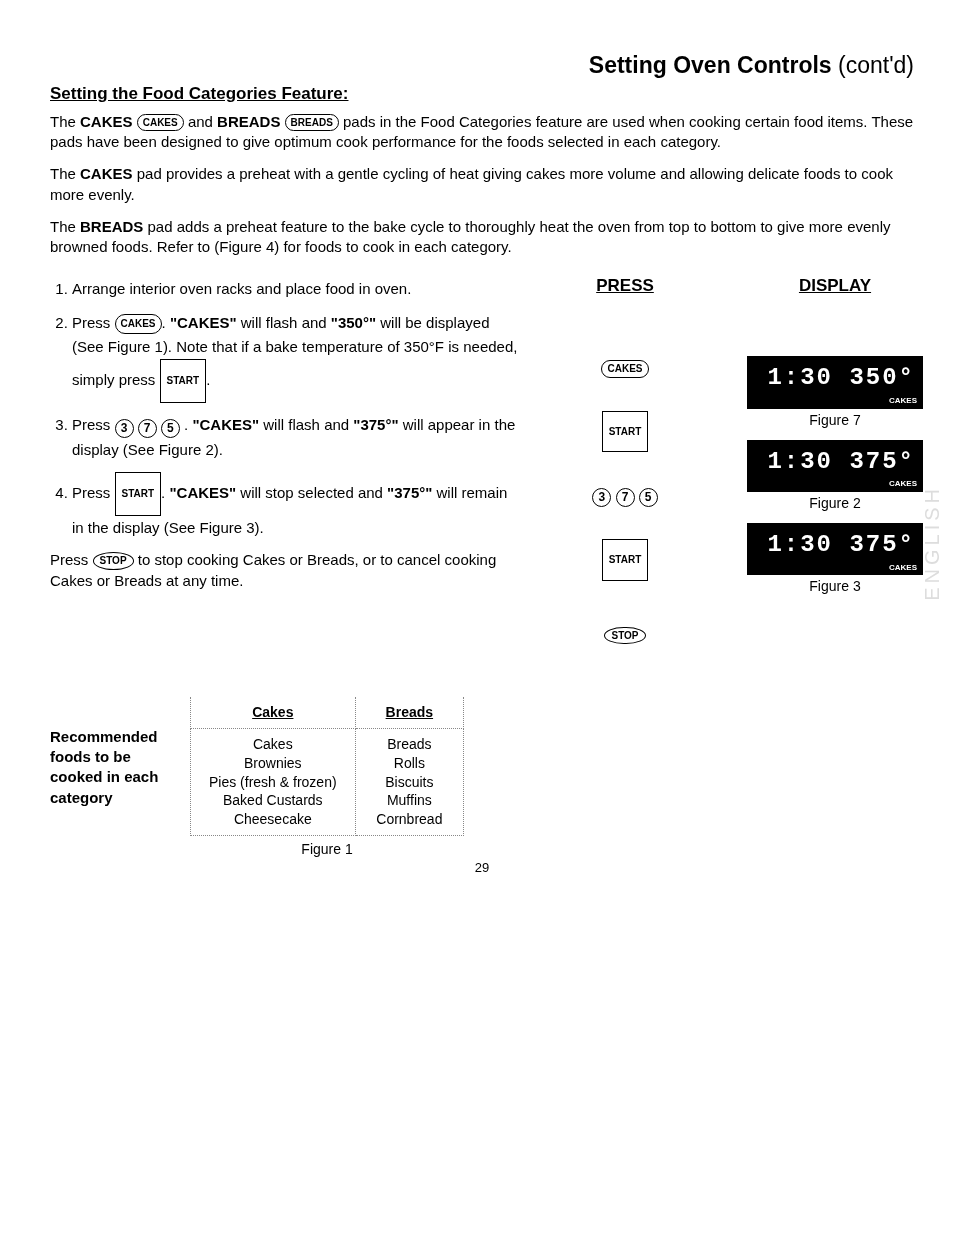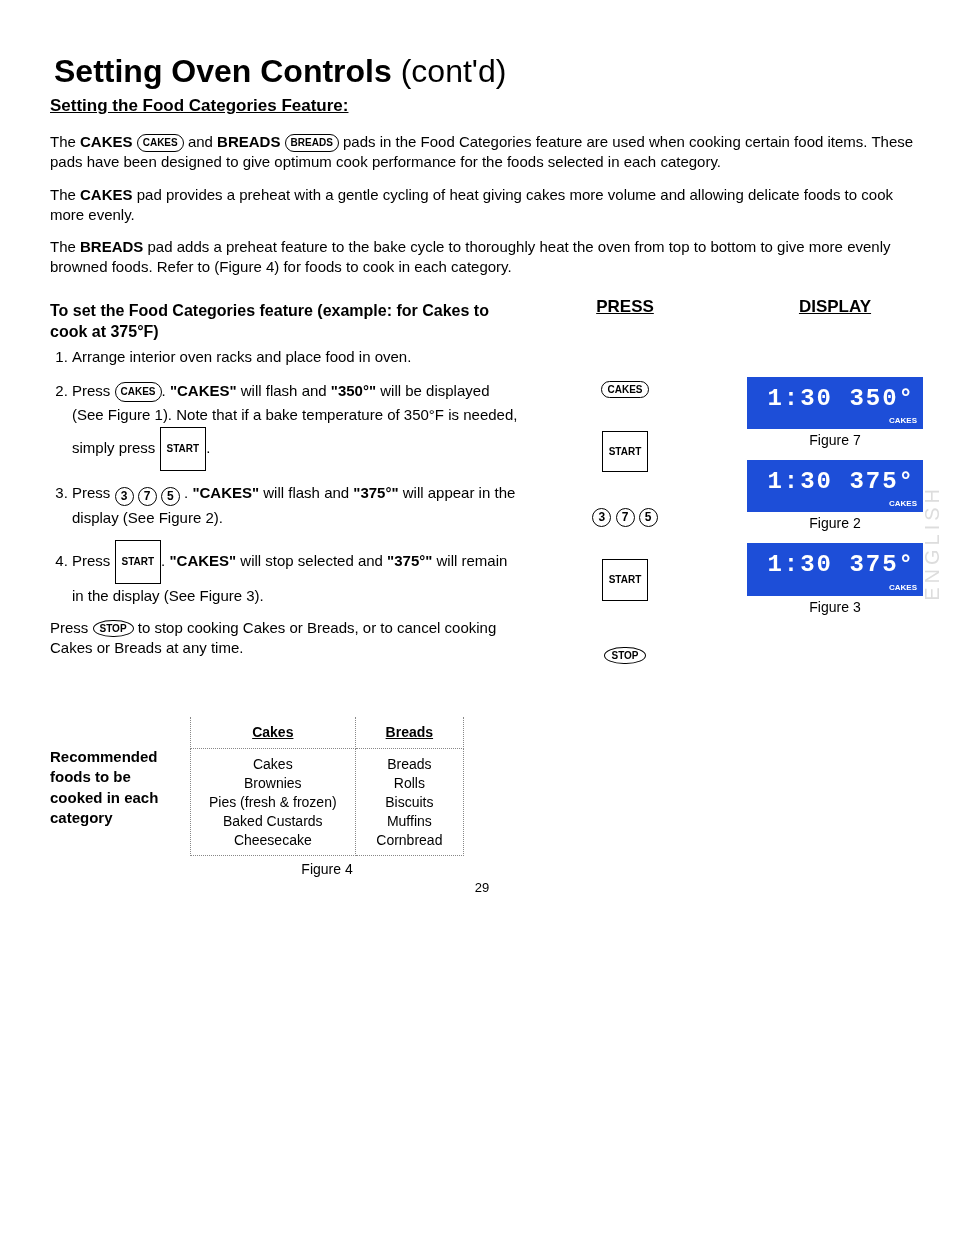--- a/index.html
+++ b/index.html
@@ -5,28 +5,29 @@
   body {
     font-family: Arial, Helvetica, sans-serif;
     font-size: 15px;
     color: #000;
     margin: 0;
     padding: 50px 40px 30px 50px;
     width: 864px;
     line-height: 1.35;
   }
   h1 {
-    font-size: 32px;
-    margin: 0 0 2px 4px;
-    font-weight: bold;
+    font-size: 23px;
+    margin: 0 0 2px 12px;
+    font-weight: bold;
+    text-align: right;
   }
   h1 .cont { font-weight: normal; }
   h2 {
     font-size: 17px;
-    margin: 0 0 14px 0;
+    margin: 0 0 6px 0;
     text-decoration: underline;
     font-weight: bold;
   }
   p { margin: 0 0 12px 0; }
   .bold { font-weight: bold; }
   .pad {
     display: inline-block;
     border: 1.5px solid #000;
     border-radius: 50%;
     font-size: 10px;
@@ -79,21 +80,21 @@
   ol { margin: 2px 0 10px 0; padding-left: 22px; }
   ol li { margin-bottom: 10px; line-height: 1.6; }
   .press-col { text-align: center; }
   .press-col > div { margin-bottom: 32px; }
   .press-col .row1 { margin-top: 60px; }
   .press-col .row3 { margin-top: 12px; }
   .press-col .row4 { margin-top: 18px; }
   .press-col .row5 { margin-top: 44px; }
   .display-col { text-align: center; }
   .lcd {
-    background: #1d4ed8;
+    background: #000000;
     color: #fff;
     font-family: "Courier New", monospace;
     font-weight: bold;
     font-size: 24px;
     letter-spacing: 2px;
     padding: 6px 8px 14px 8px;
     margin: 0 auto 2px auto;
     width: 160px;
     position: relative;
     text-align: right;
@@ -162,21 +163,20 @@
 <p>
   <span>The </span><span class="bold">CAKES</span><span> pad provides a preheat with a gentle cycling of heat giving cakes more volume and allowing delicate foods to cook more evenly.</span>
 </p>
 
 <p>
   <span>The </span><span class="bold">BREADS</span><span> pad adds a preheat feature to the bake cycle to thoroughly heat the oven from top to bottom to give more evenly browned foods. Refer to (Figure 4) for foods to cook in each category.</span>
 </p>
 
 <div class="columns">
   <div>
-    <div class="subhead">To set the Food Categories feature (example: for Cakes to cook at 375°F)</div>
     <ol>
       <li>Arrange interior oven racks and place food in oven.</li>
       <li>
         <span>Press </span><span class="pad wide">CAKES</span><span>. </span><span class="bold">"CAKES"</span><span> will flash and </span><span class="bold">"350°"</span><span> will be displayed (See Figure 1). Note that if a bake temperature of 350°F is needed, simply press </span><span class="diamond">START</span><span>.</span>
       </li>
       <li>
         <span>Press </span><span class="circle-num">3</span> <span class="circle-num">7</span> <span class="circle-num">5</span><span> . </span><span class="bold">"CAKES"</span><span> will flash and </span><span class="bold">"375°"</span><span> will appear in the display (See Figure 2).</span>
       </li>
       <li>
         <span>Press </span><span class="diamond">START</span><span>. </span><span class="bold">"CAKES"</span><span> will stop selected and </span><span class="bold">"375°"</span><span> will remain in the display (See Figure 3).</span>
@@ -227,19 +227,19 @@
 Baked Custards
 Cheesecake</td>
         <td style="white-space:pre-line">Breads
 Rolls
 Biscuits
 Muffins
 Cornbread</td>
       </tr>
     </tbody>
       </table>
-    <div class="figcap4">Figure 4</div>
+    <div class="figcap4">Figure 1</div>
   </div>
 </div>
 
 <div class="eng-side">ENGLISH</div>
 
 <div class="pagenum">29</div>
 
 </body></html>

